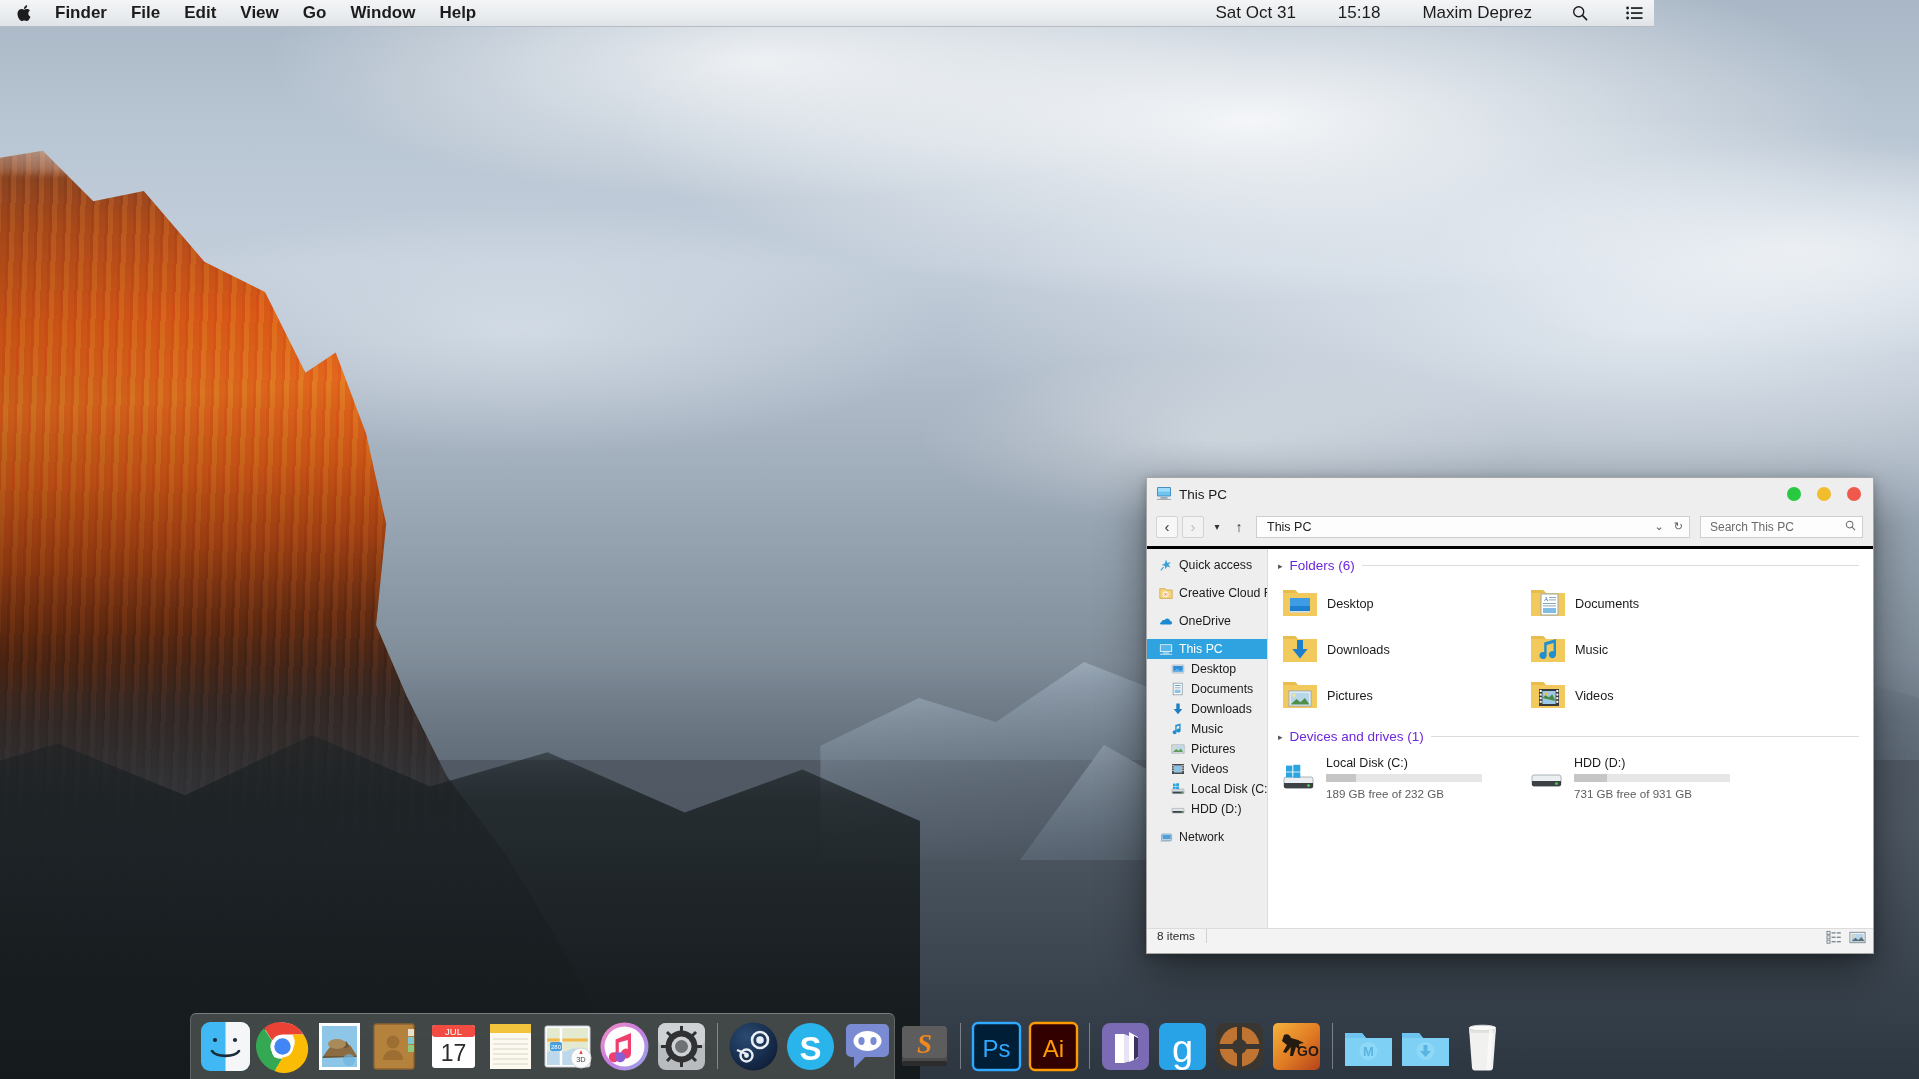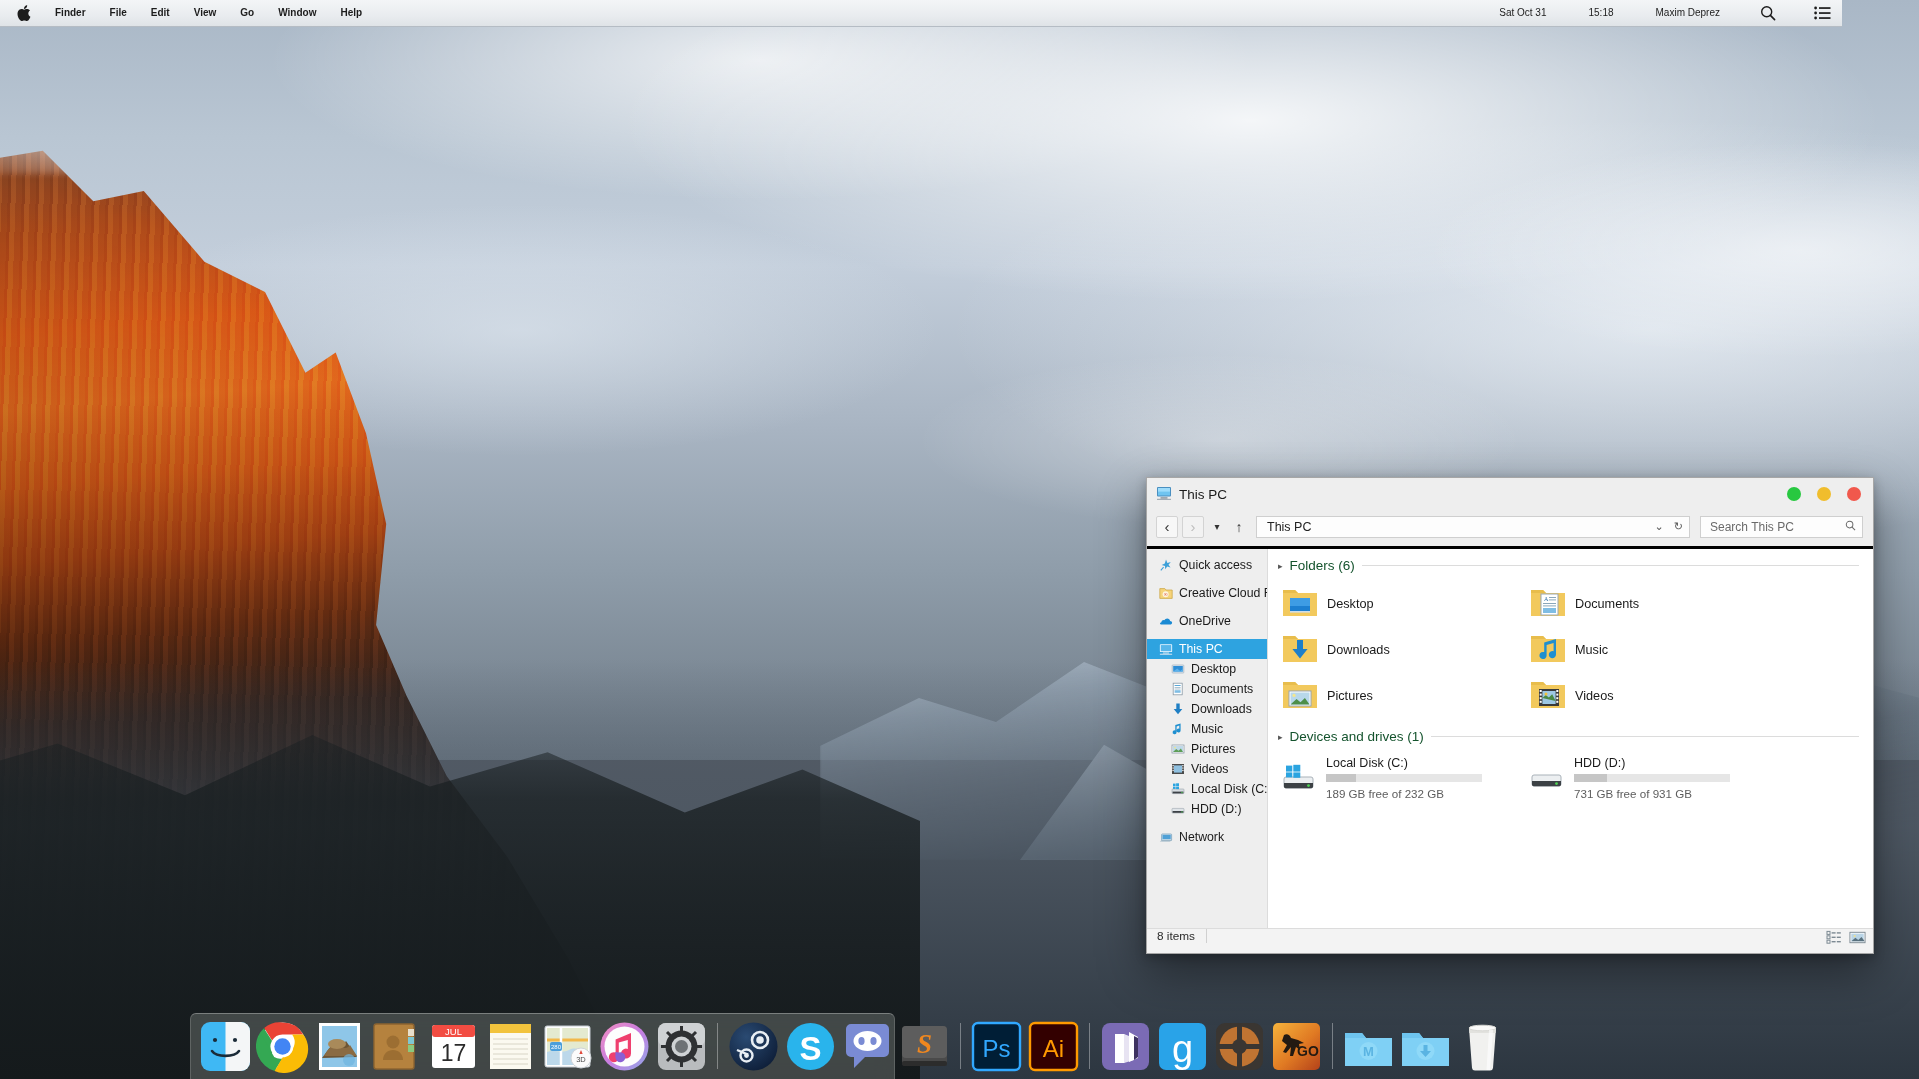--- a/index.html
+++ b/index.html
@@ -81,25 +81,25 @@
   }
   .snowmtn {
     position:absolute; left:1020px; top:620px; width:420px; height:240px;
     background: linear-gradient(165deg, #e8eef5 0%, #c6d2de 30%, #8d9aa8 65%, #5d6a77 100%);
     clip-path: polygon(0% 100%, 20% 52%, 34% 66%, 48% 22%, 62% 55%, 76% 40%, 100% 100%);
     opacity:.9; filter: blur(.6px);
   }
 
   
   #menubar {
-    position:absolute; left:0; top:0; width:1842px; height:27px;
+    position:absolute; left:0; top:0; width:1654px; height:27px;
     background: linear-gradient(180deg, #f3f5f7 0%, #e9ecef 60%, #dfe3e7 100%);
     border-bottom: 1px solid #b5bcc4;
     display:flex; align-items:center;
-    font-size: 10px; color:#1c1c1c;
+    font-size: 17px; color:#1c1c1c;
     z-index: 50;
   }
   #menubar .left { display:flex; align-items:center; gap:0; padding-left: 12px; }
   #menubar .right { margin-left:auto; display:flex; align-items:center; gap:16px; }
   .mb-item { padding: 0 12px; line-height: 26px; cursor: default; white-space:nowrap;font-weight:bold; }
   .mb-item.bold { font-weight: bold; }
   .apple-logo { padding: 0 12px 0 4px; display:flex; align-items:center; }
   .mb-right-item { padding: 0 13px; line-height:26px; white-space:nowrap; }
   .mb-icon { padding: 0 11px; display:flex; align-items:center; }
 
@@ -158,21 +158,21 @@
     padding-left:12px; gap:6px; color:#1a1a1a; white-space:nowrap;
   }
   .sb-row.child { padding-left:24px; }
   .sb-row.sel { background:#2ea3e0; color:#fff; }
   .sb-ico { width:14px; height:14px; flex:0 0 14px; display:block; }
   .sb-gap { height:8px; }
 
   .ex-main { flex:1; background:#fff; padding: 9px 0 0 0; overflow:hidden; position:relative; }
   .grp-header { display:flex; align-items:center; gap:7px; padding: 0 14px 0 10px; margin-bottom:2px; }
   .grp-chev { font-size:9px; color:#555; }
-  .grp-title { font-size:13.5px; color:#14532d; white-space:nowrap; }
+  .grp-title { font-size:13.5px; color:#6d28d9; white-space:nowrap; }
   .grp-rule { flex:1; height:1px; background:#dcdcdc; }
 
   .tiles { display:flex; flex-wrap:wrap; padding: 6px 0 0 14px; }
   .tile { width:248px; height:46px; display:flex; align-items:center; gap:9px; }
   .tile-label { font-size:12.7px; color:#1a1a1a; }
   .drive-tile { width:248px; height:48px; display:flex; align-items:flex-start; gap:8px; }
   .drive-info { padding-top:1px; }
   .drive-name { font-size:12.5px; color:#1a1a1a; margin-bottom:4px; }
   .bar-outer { width:156px; height:8px; background:#e6e6e6; }
   .bar-inner { height:8px; background:#c6c6c6; }

